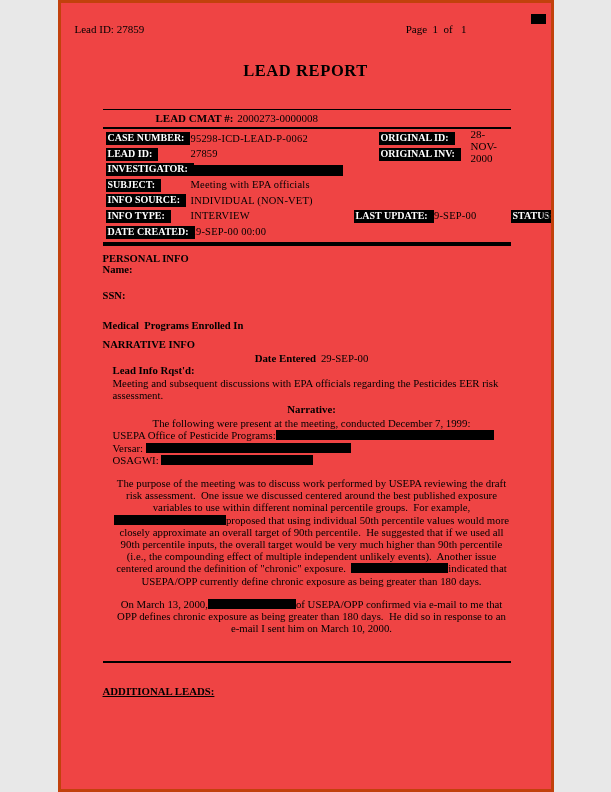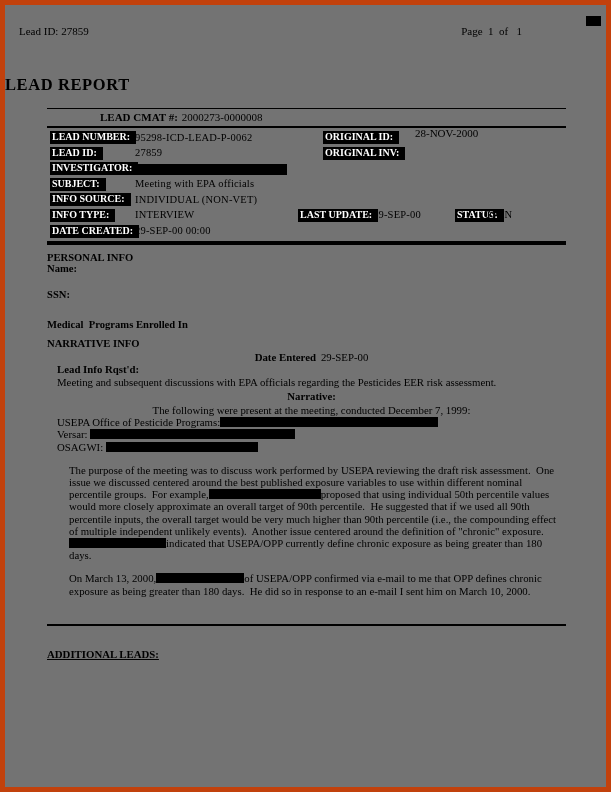--- a/index.html
+++ b/index.html
@@ -1,52 +1,53 @@
 <!DOCTYPE html>
 <html><head>
 <meta charset="utf-8">
 <style>
   html, body { margin: 0; padding: 0; background: #e8e8e8; }
   .page {
     position: relative;
-    width: 611px;
+    width: 496px;
     height: 792px;
     margin: 0 auto;
-    background: #737373;
+    background: #ef4444;
     box-sizing: border-box;
-    border: 5px solid #c2410c;
+    border: 3px solid #c2410c;
     font-family: "Liberation Serif", "DejaVu Serif", serif;
     color: #000;
     overflow: hidden;
   }
   .top-bar {
     display: flex;
     justify-content: space-between;
     padding: 20px 84px 0 14px;
     font-size: 11px;
   }
   .pre { white-space: pre; }
   .corner-mark {
     position: absolute;
     top: 11px;
     right: 5px;
     width: 15px;
     height: 10px;
     background: #000;
   }
   .doc-title {
-    margin-top: 38px;
+    margin-top: 26px;
+    text-align: center;
     font-weight: 700;
     font-size: 16.5px;
     letter-spacing: 0.6px;
   }
   .content { margin: 0 40px 0 42px; }
   .cmat-row {
     position: relative;
-    margin-top: 13px;
+    margin-top: 28px;
     border-top: 1px solid #000;
     border-bottom: 2px solid #000;
     padding: 2px 0 3px 53px;
     font-size: 11px;
   }
   .cmat-label { font-weight: 700; }
   .cmat-number { margin-left: 4px; }
   .cmat-date { position: absolute; left: 368px; top: 18px; }
   .info-table { margin-top: 2px; }
   .irow { position: relative; height: 15.6px; }
@@ -75,21 +76,21 @@
   .sec { font-size: 10.6px; }
   .heading-pi { margin-top: 7px; }
   .name-label { margin-top: 0; }
   .ssn-label { margin-top: 15px; }
   .medical-label { margin-top: 19px; }
   .heading-ni { margin-top: 8px; }
   .nar-block { margin-left: 10px; font-size: 10.8px; line-height: 12.2px; }
   .mt2 { margin-top: 2px; text-align: center; }
   .de-value { margin-left: 5px; font-weight: 400; }
   .seg { white-space: pre-wrap; }
-  .para { margin: 11px 0 0 12px; white-space: pre-wrap; text-align: left; }
+  .para { margin: 11px 0 0 0; white-space: pre-wrap; text-align: center; }
   .leads-rule { margin-top: 27px; border-top: 2px solid #000; }
   .al-heading { margin-top: 22px; font-size: 10.8px; text-decoration: underline; display: inline-block; }
 </style>
 </head>
 <body>
 
 <div class="page">
 
   <div class="top-bar">
     <span>Lead ID: 27859</span>
@@ -101,21 +102,21 @@
 
   <div class="content">
 
     <div class="cmat-row">
       <span class="cmat-label">LEAD CMAT #:</span><span class="cmat-number">2000273-0000008</span>
       <span class="cmat-date">28-NOV-2000</span>
     </div>
 
     <div class="info-table">
       <div class="irow">
-        <span class="flabel" style="left:3px">LEAD NUMBER:</span>
+        <span class="flabel" style="left:3px">CASE NUMBER:</span>
         <span class="fvalue" style="left:88px">95298-ICD-LEAD-P-0062</span>
         <span class="flabel" style="left:276px">ORIGINAL ID:</span>
       </div>
       <div class="irow">
         <span class="flabel" style="left:3px">LEAD ID:</span>
         <span class="fvalue" style="left:88px">27859</span>
         <span class="flabel" style="left:276px">ORIGINAL INV:</span>
       </div>
       <div class="irow">
         <span class="flabel" style="left:3px">INVESTIGATOR:</span>

